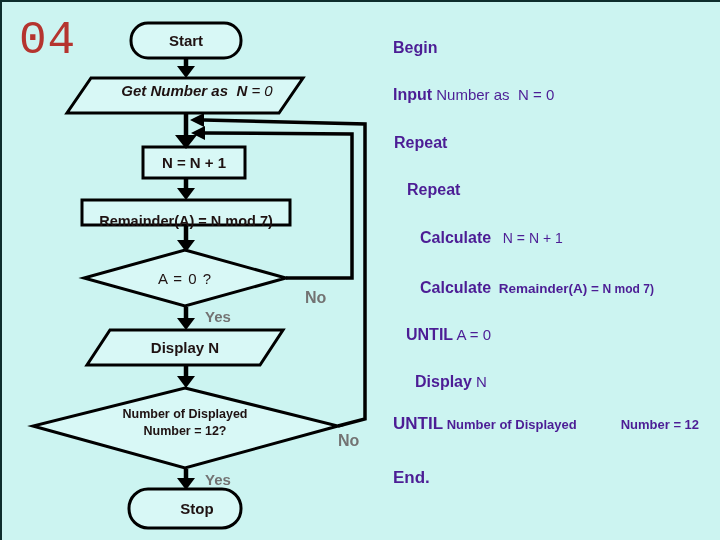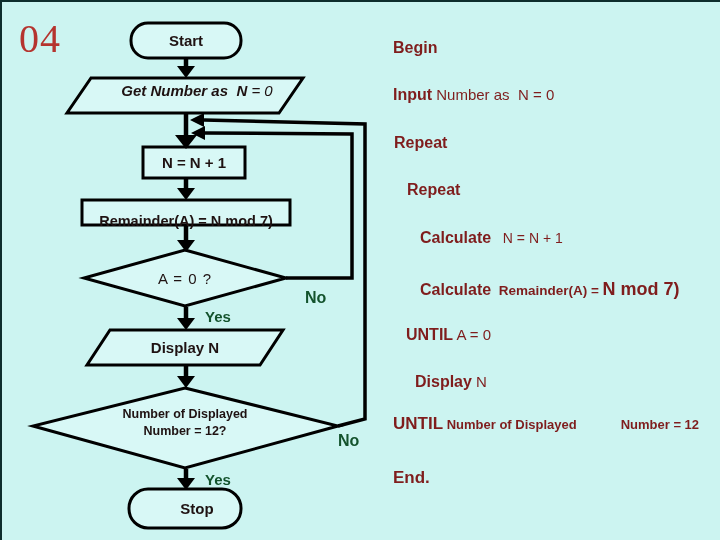--- a/index.html
+++ b/index.html
@@ -10,40 +10,40 @@
     position:relative;
   }
   .slide{
     position:absolute;inset:0;
     border-top:2px solid #0e2d2d;
     border-left:2px solid #0e2d2d;
     box-sizing:border-box;
   }
   .slide-num{
     position:absolute;left:17px;top:13px;
-    font-family:Liberation Serif, serif;
-    font-size:40px;color:#b5342f;letter-spacing:1px;text-align:right;
+    font-family:Liberation Mono, monospace;
+    font-size:46px;color:#b5342f;letter-spacing:1px;text-align:right;
   }
   svg.diagram{position:absolute;left:0;top:0;}
   
   .shape-label{
     position:absolute;display:flex;align-items:center;justify-content:center;
     color:#1f1212;font-size:15px;white-space:pre;text-align:center;
   }
   .w700{font-weight:700;} .w600{font-weight:600;} .w500{font-weight:500;}
   .branch-label{
-    position:absolute;color:#14532d;font-weight:700;font-size:16px;white-space:pre;
+    position:absolute;color:#737373;font-weight:700;font-size:16px;white-space:pre;
   }
   
-  .pl{position:absolute;color:#7f1d1d;white-space:pre;line-height:1.15;}
+  .pl{position:absolute;color:#4c1d95;white-space:pre;line-height:1.15;}
   .kw{font-weight:700;font-size:16px;}
   .kw-lg{font-weight:700;font-size:17px;}
   .rx{font-weight:400;font-size:15px;}
   .rx-sm{font-weight:700;font-size:13.5px;}
-  .bd-sm{font-weight:700;font-size:18px;margin-top:44px;}
+  .bd-sm{font-weight:700;font-size:12px;margin-top:44px;}
   .bd-xs{font-weight:700;font-size:13px;}
   .gap{margin-left:44px;}
 </style>
 </head>
 <body>
 
 <div class="slide">
 
   <div class="slide-num">04</div>
 

